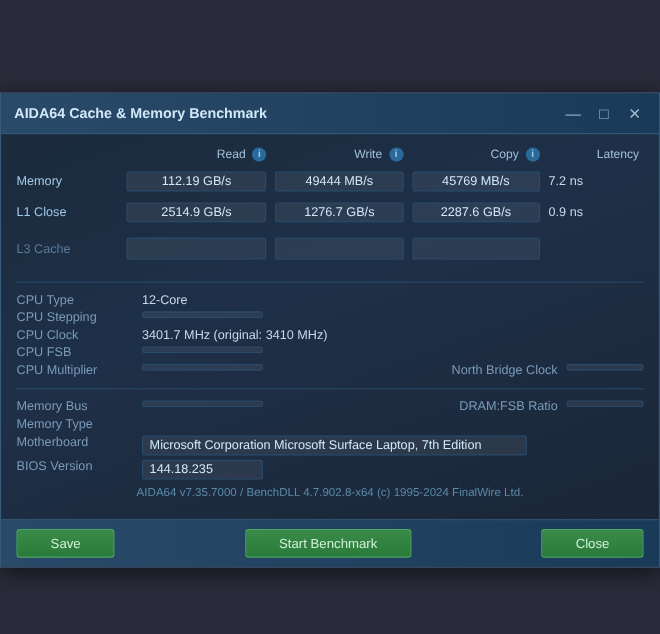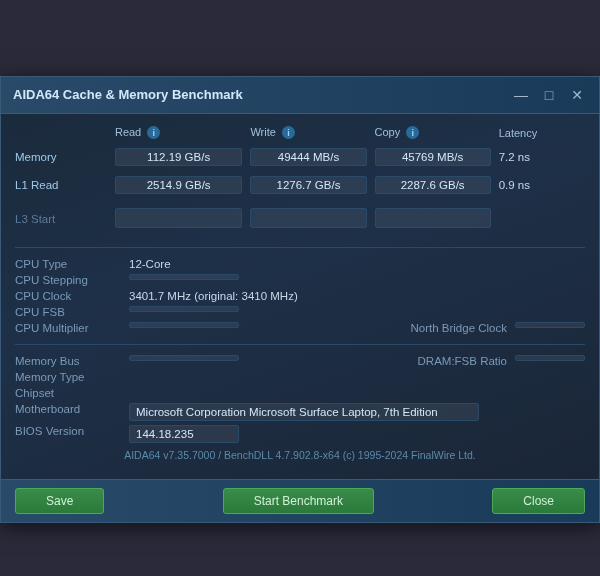--- a/index.html
+++ b/index.html
@@ -55,21 +55,21 @@
     }
     .bench-table {
       width: 100%;
       border-collapse: collapse;
       margin-bottom: 10px;
     }
     .bench-table th {
       color: #a0c0d8;
       font-weight: 400;
       font-size: 11px;
-      text-align: left;
+      text-align: right;
       padding: 2px 4px 6px 4px;
     }
     .bench-table td {
       padding: 3px 4px;
       font-size: 11.5px;
       color: #c8d8e8;
     }
     .bench-table td.row-label {
       color: #a0c8e8;
       font-size: 11.5px;
@@ -229,30 +229,30 @@
       <tbody id="bench-tbody">
       <tr>
       <td class="row-label">Memory</td>
       <td><span class="value-box">112.19 GB/s</span></td>
       <td><span class="value-box">49444 MB/s</span></td>
       <td><span class="value-box">45769 MB/s</span></td>
       <td class="latency-val">7.2 ns</td>
     </tr>
           <tr style="height: 4px;"></tr>
           <tr>
-      <td class="row-label">L1 Read</td>
+      <td class="row-label">L1 Close</td>
       <td><span class="value-box">2514.9 GB/s</span></td>
       <td><span class="value-box">1276.7 GB/s</span></td>
       <td><span class="value-box">2287.6 GB/s</span></td>
       <td class="latency-val">0.9 ns</td>
     </tr>
           <tr style="height: 4px;"></tr>
           <tr style="height: 4px;"></tr>
           <tr>
-      <td class="row-label dimmed">L3 Start</td>
+      <td class="row-label dimmed">L3 Cache</td>
       <td><span class="value-box empty"></span></td>
       <td><span class="value-box empty"></span></td>
       <td><span class="value-box empty"></span></td>
       <td class="latency-val empty"></td>
     </tr>
           <tr style="height: 4px;"></tr>
         </tbody>
     </table>
 
     <hr class="divider">
@@ -296,24 +296,20 @@
         <span class="info-box med"></span>
         <span style="flex:1; text-align:right; padding-right:4px; color:#7a9ab8; font-size:11.5px;">DRAM:FSB Ratio</span>
         <span class="info-box" style="min-width:70px;"></span>
       </div>
 
       <div class="row-pair">
         <span class="label">Memory Type</span>
         <span class="value"></span>
       </div>
 
-      <div class="row-pair">
-        <span class="label">Chipset</span>
-        <span class="value"></span>
-      </div>
 
       <div class="row-pair">
         <span class="label">Motherboard</span>
         <span class="info-box wide">Microsoft Corporation Microsoft Surface Laptop, 7th Edition</span>
       </div>
 
       <div class="row-pair">
         <span class="label">BIOS Version</span>
         <span class="info-box med">144.18.235</span>
       </div>

